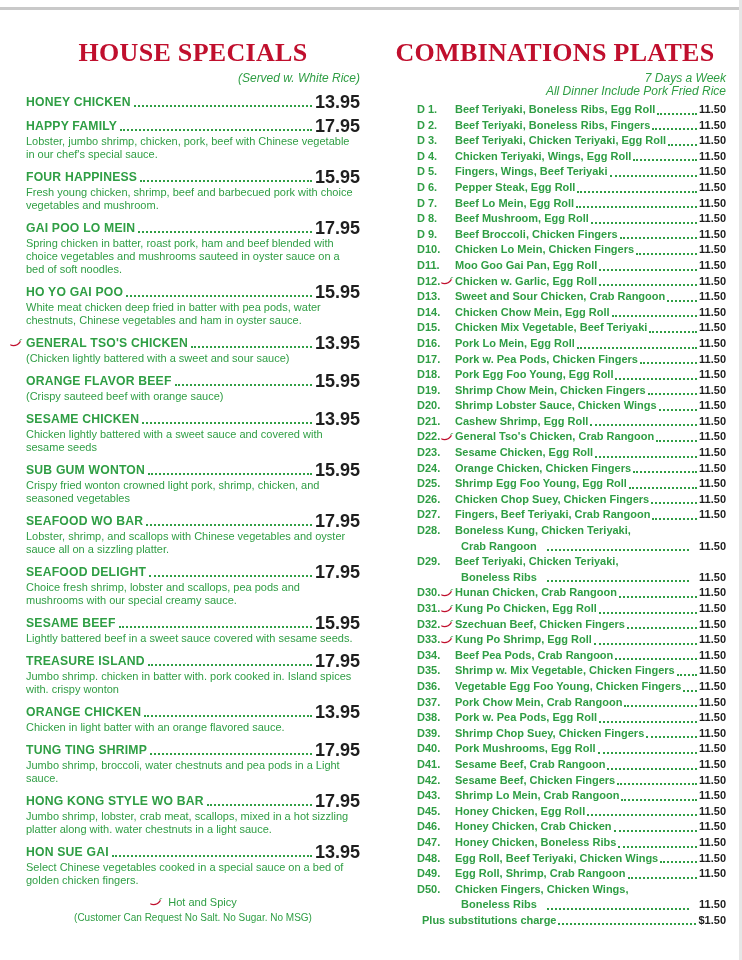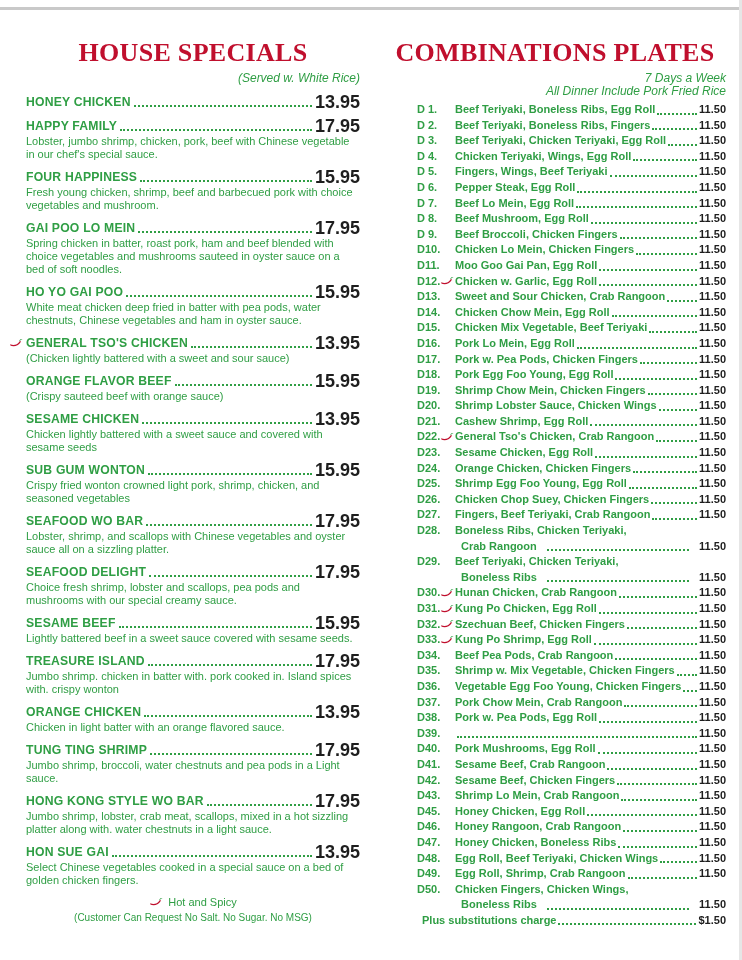--- a/index.html
+++ b/index.html
@@ -529,21 +529,21 @@
               <span class="r-text">Fingers, Beef Teriyaki, Crab Rangoon</span>
               <span class="r-leader"></span>
               <span class="r-price">11.50</span>
             </span>
           </span>
         </div>
         <div class="r-item">
           <span class="r-code">D28.</span>
           <span class="r-body">
             <span class="r-line">
-              <span class="r-text">Boneless Ribs, Chicken Teriyaki,</span>
+              <span class="r-text">Boneless Kung, Chicken Teriyaki,</span>
             </span>
             <span class="r-line cont">
               <span class="r-text">Crab Rangoon</span>
               <span class="r-leader"></span>
               <span class="r-price">11.50</span>
             </span>
           </span>
         </div>
         <div class="r-item">
           <span class="r-code">D29.</span>
@@ -669,20 +669,21 @@
               <span class="r-text">Pork w. Pea Pods, Egg Roll</span>
               <span class="r-leader"></span>
               <span class="r-price">11.50</span>
             </span>
           </span>
         </div>
         <div class="r-item">
           <span class="r-code">D39.</span>
           <span class="r-body">
             <span class="r-line">
+              <span class="r-text">Shrimp Chop Suey, Chicken Fingers</span>
               <span class="r-leader"></span>
               <span class="r-price">11.50</span>
             </span>
           </span>
         </div>
         <div class="r-item">
           <span class="r-code">D40.</span>
           <span class="r-body">
             <span class="r-line">
               <span class="r-text">Pork Mushrooms, Egg Roll</span>
@@ -728,21 +729,21 @@
               <span class="r-text">Honey Chicken, Egg Roll</span>
               <span class="r-leader"></span>
               <span class="r-price">11.50</span>
             </span>
           </span>
         </div>
         <div class="r-item">
           <span class="r-code">D46.</span>
           <span class="r-body">
             <span class="r-line">
-              <span class="r-text">Honey Rangoon, Crab Rangoon</span>
+              <span class="r-text">Honey Chicken, Crab Chicken</span>
               <span class="r-leader"></span>
               <span class="r-price">11.50</span>
             </span>
           </span>
         </div>
         <div class="r-item">
           <span class="r-code">D47.</span>
           <span class="r-body">
             <span class="r-line">
               <span class="r-text">Honey Chicken, Boneless Ribs</span>

